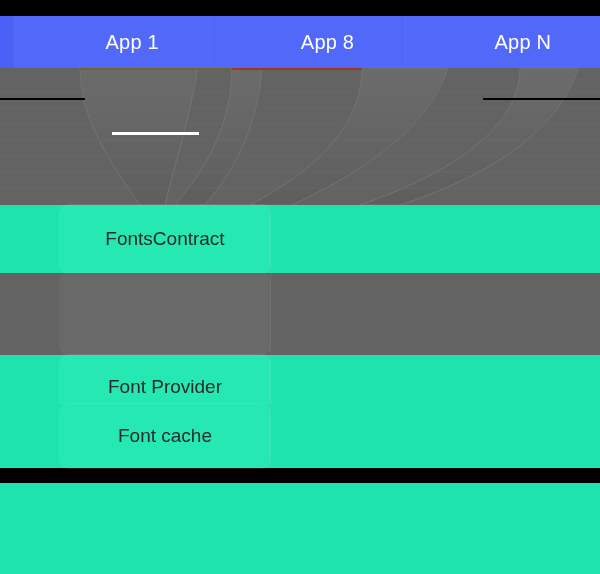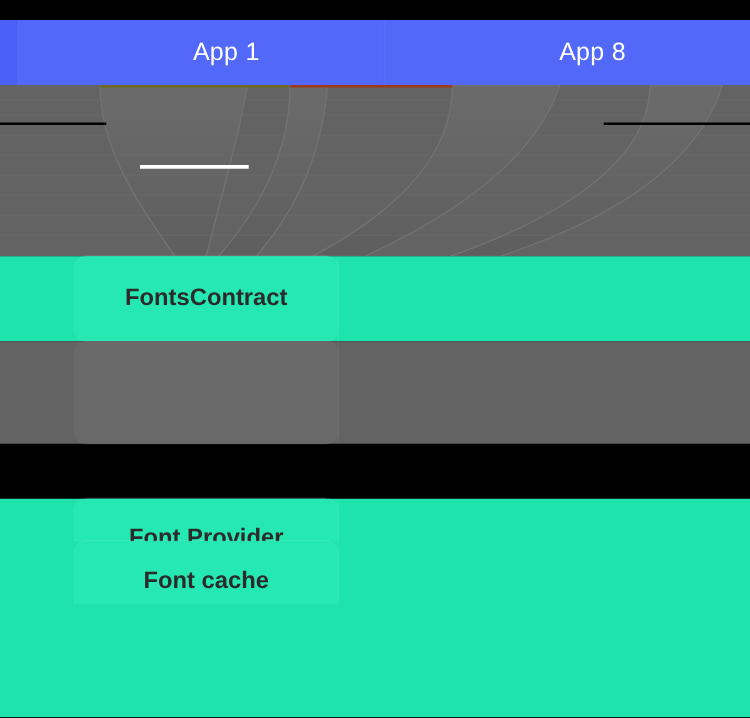--- a/index.html
+++ b/index.html
@@ -88,21 +88,20 @@
     position: absolute;
     left: 60px;
     top: 0;
     width: 210px;
     height: 100%;
     border-radius: 10px;
     display: flex;
     align-items: center;
     justify-content: center;
     box-sizing: border-box;
-    font-weight: bold;
   }
   .card-green {
     background: #25e8b2;
     box-shadow: 0 0 0 1px rgba(255,255,255,0.09);
   }
   .card-gray {
     background: #696969;
     box-shadow: 0 0 0 1px rgba(255,255,255,0.05);
   }
   .card-label {
@@ -116,38 +115,41 @@
     top: 0;
     left: 270px;
     width: 1px;
     height: 100%;
     background: rgba(255,255,255,0.06);
   }
 
   
   #band-fontscontract { top: 205px;  height: 68px; }
   #band-gray-mid      { top: 273px;  height: 82px; }
-  #band-fontprovider  { top: 355px;  height: 64px; margin-top: 44px; }
-  #band-fontcache     { top: 433px;  height: 64px; }
+  #band-fontprovider  { top: 355px;  height: 64px; }
+  #band-fontcache     { top: 404px;  height: 64px; }
   #band-footer        { top: 483px;  height: 91px; }
 </style>
 </head>
 <body>
 
 <div class="screen">
 
   <div class="status-strip"></div>
 
   <div class="app-band">
     <div class="edge-pad"></div>
     <div class="app-tile">
       <span>App 1</span>
     </div>
     <div class="app-tile">
       <span>App 8</span>
+    </div>
+    <div class="app-tile">
+      <span>App N</span>
     </div>
   </div>
 
   <div class="funnel-band">
     <svg class="funnel-svg" width="600" height="137" viewBox="0 0 600 137">
       <defs>
         <linearGradient id="fgrad" x1="0" y1="0" x2="0" y2="1">
           <stop offset="0%" stop-color="#6b6b6b"></stop>
           <stop offset="100%" stop-color="#5e5e5e"></stop>
         </linearGradient>

